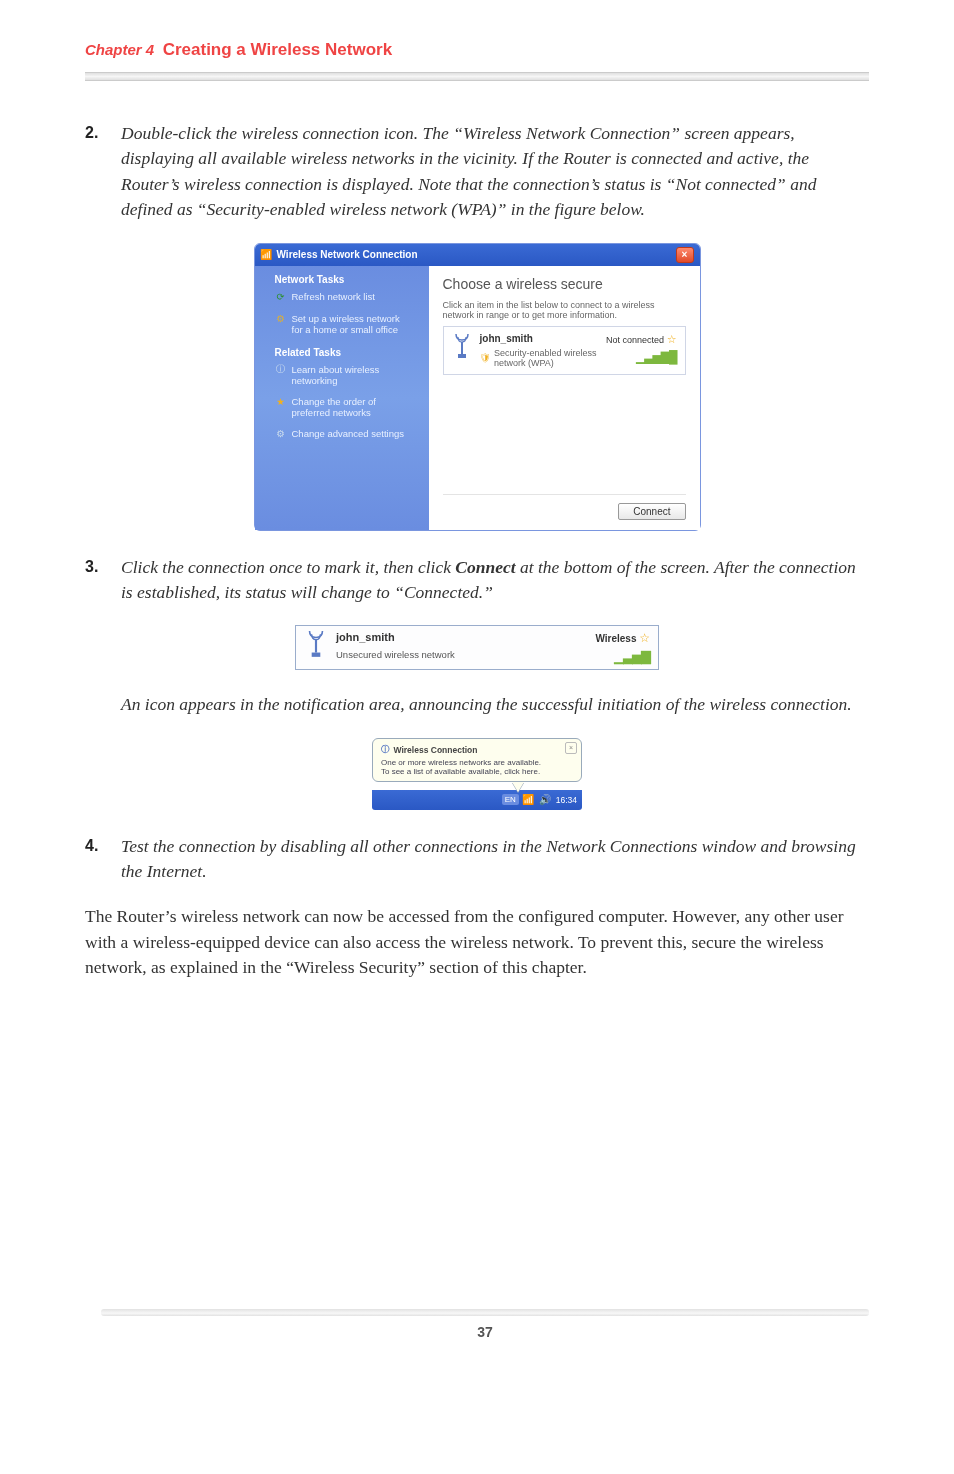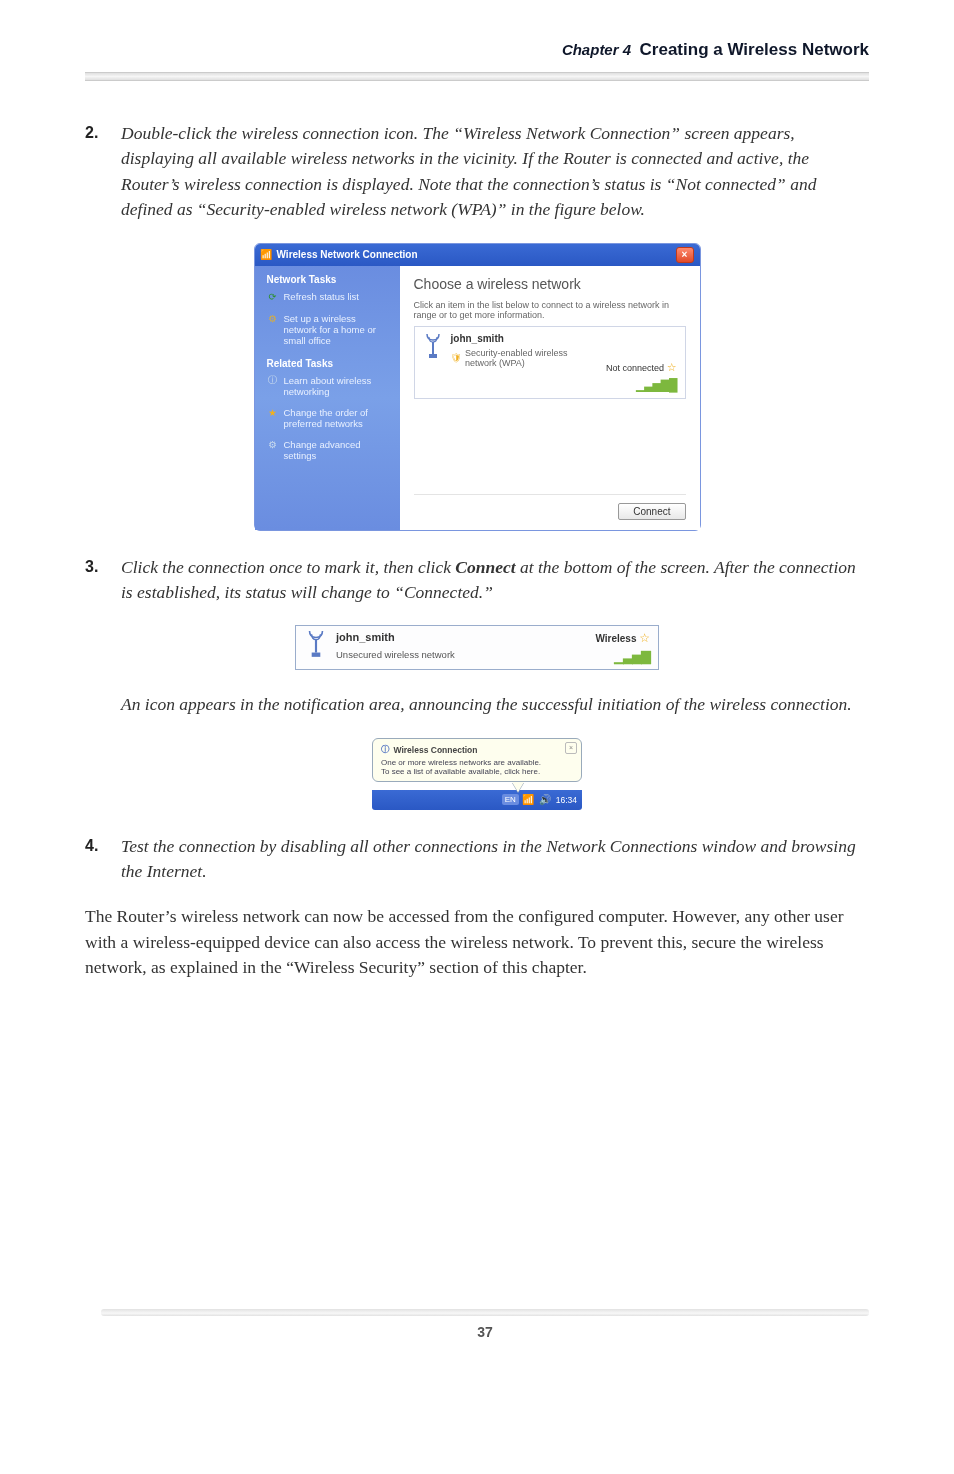--- a/index.html
+++ b/index.html
@@ -10,24 +10,24 @@
     color: #333;
     width: 954px;
   }
   .page {
     padding: 40px 85px 30px 85px;
     min-height: 1360px;
     position: relative;
     box-sizing: border-box;
   }
   .chapter-header {
-    text-align: right;
+    text-align: left;
     font-size: 17px;
     padding-bottom: 12px;
-    color: #0f172a;
+    color: #ef4444;
   }
   .chapter-header .ch-label {
     font-style: italic;
     font-weight: bold;
     font-family: 'Trebuchet MS', Arial, sans-serif;
     font-size: 15px;
   }
   .chapter-header .ch-title {
     font-weight: bold;
     font-family: 'Trebuchet MS', Arial, sans-serif;
@@ -101,23 +101,23 @@
     color: #fff;
     display: inline-flex; align-items:center; justify-content:center;
     font-size: 10px;
     font-weight: bold;
   }
   .dlg1 .dlgbody {
     display: flex;
     height: 264px;
   }
   .dlg1 .sidepanel {
-    width: 145px;
+    width: 174px;
     background: linear-gradient(to bottom, #6a8de0 0%, #7aa0e8 50%, #6a8de0 100%);
-    padding: 8px 12px;
+    padding: 8px 20px;
     color: #4a6ab4;
     box-sizing: border-box;
   }
   .dlg1 .sidepanel .sec-hd {
     font-weight: bold;
     font-size: 10px;
     color: #ffffff;
     margin-bottom: 6px;
   }
   .dlg1 .sidepanel .sec-hd.dark {
@@ -164,21 +164,21 @@
     align-items: flex-start;
   }
   .dlg1 .netitem .nicon {
     width: 20px; height: 28px;
     display:flex; align-items:center; justify-content:center;
     color: #5a7ac4;
   }
   .dlg1 .netitem .ninfo { flex:1; }
   .dlg1 .netitem .ninfo .nname { font-weight:bold; font-size:10px; color:#333; margin-bottom:4px;}
   .dlg1 .netitem .ninfo .nsub { font-size:9px; color:#666; display:flex; align-items:center; gap:3px;}
-  .dlg1 .netitem .nstatus { text-align:right; font-size:9px; color:#333;margin-top:28px; }
+  .dlg1 .netitem .nstatus { text-align:right; font-size:9px; color:#333; }
   .dlg1 .netitem .nstatus .star { color:#f0b020; font-size:11px; }
   .dlg1 .netitem .nstatus .bars { color:#7db83e; font-size:12px; letter-spacing:-1px; margin-top:4px;}
   .dlg1 .dlgfoot {
     margin-top: auto;
     padding: 8px 0 0 0;
     text-align: right;
     border-top: 1px solid #e4e4e4;
   }
   .dlg1 .dlgfoot .btn {
     display:inline-block;
@@ -298,42 +298,42 @@
     <div class="titlebar">
       <span class="ticon">📶</span>
       <span style="font-weight:bold;">Wireless Network Connection</span>
       <span class="close">×</span>
     </div>
     <div class="dlgbody">
       <div class="sidepanel">
         <div class="sec-hd">Network Tasks</div>
         <div class="side-link">
           <span class="sicon" style="color:#2a8f2a;">⟳</span>
-          <span>Refresh status list</span>
+          <span>Refresh network list</span>
         </div>
         <div class="side-link">
           <span class="sicon" style="color:#e0b030;">⚙</span>
           <span>Set up a wireless network for a home or small office</span>
         </div>
         <div class="sec-hd dark" style="color:#fff;">Related Tasks</div>
         <div class="side-link">
           <span class="sicon" style="color:#cde;">ⓘ</span>
           <span>Learn about wireless networking</span>
         </div>
         <div class="side-link">
           <span class="sicon" style="color:#f0b020;">★</span>
           <span>Change the order of preferred networks</span>
         </div>
         <div class="side-link">
           <span class="sicon" style="color:#cde;">⚙</span>
           <span>Change advanced settings</span>
         </div>
       </div>
       <div class="mainpanel">
-        <h1>Choose a wireless network</h1>
+        <h1>Choose a wireless secure</h1>
         <div class="hint">Click an item in the list below to connect to a wireless network in range or to get more information.</div>
         <div class="netitem">
           <div class="nicon">
             <svg width="20" height="26" viewBox="0 0 20 26">
                 <path d="M10 6 Q4 6 4 0 M10 6 Q16 6 16 0" stroke="#5a7ac4" stroke-width="1.5" fill="none"></path>
                 <path d="M10 8 Q6 8 6 3 M10 8 Q14 8 14 3" stroke="#5a7ac4" stroke-width="1.2" fill="none"></path>
                 <rect x="9" y="8" width="2" height="12" fill="#5a7ac4"></rect>
                 <rect x="6" y="20" width="8" height="4" fill="#5a7ac4"></rect>
               </svg>
           </div>

